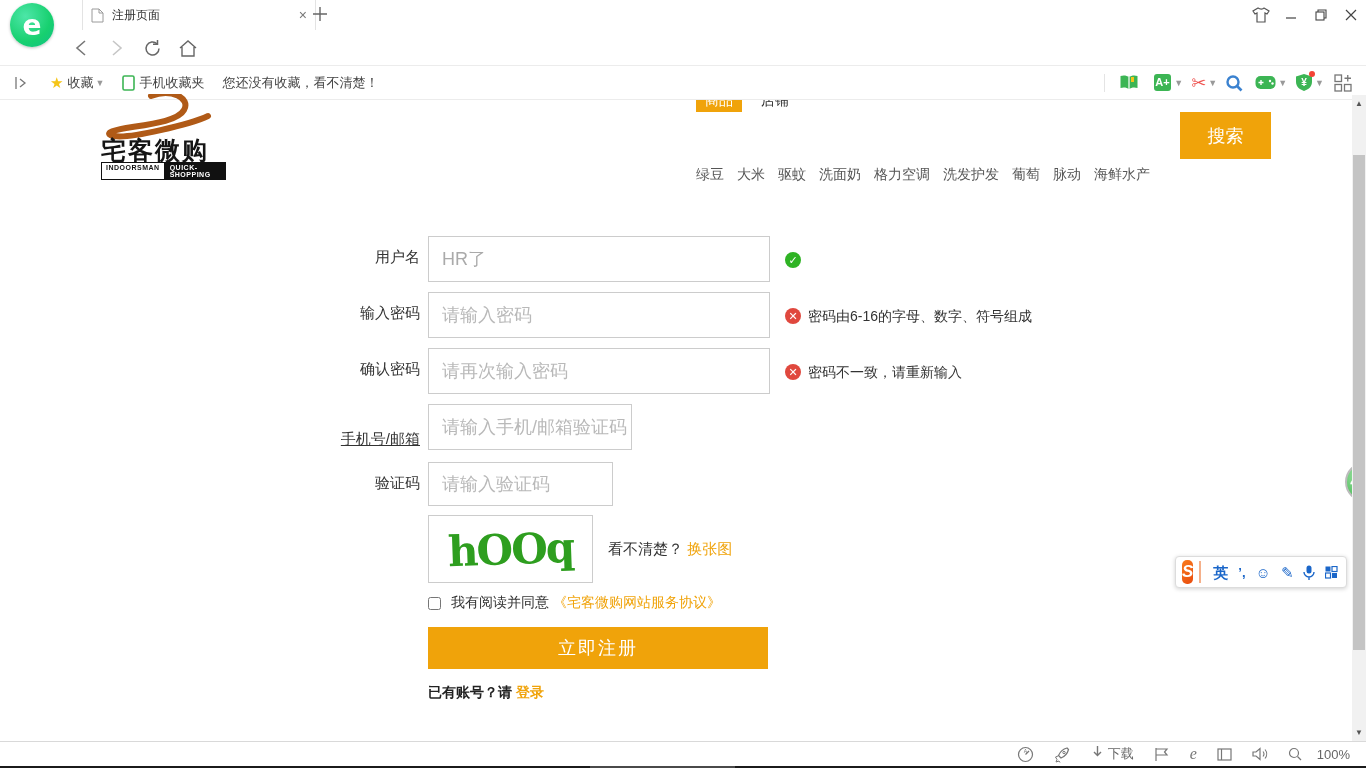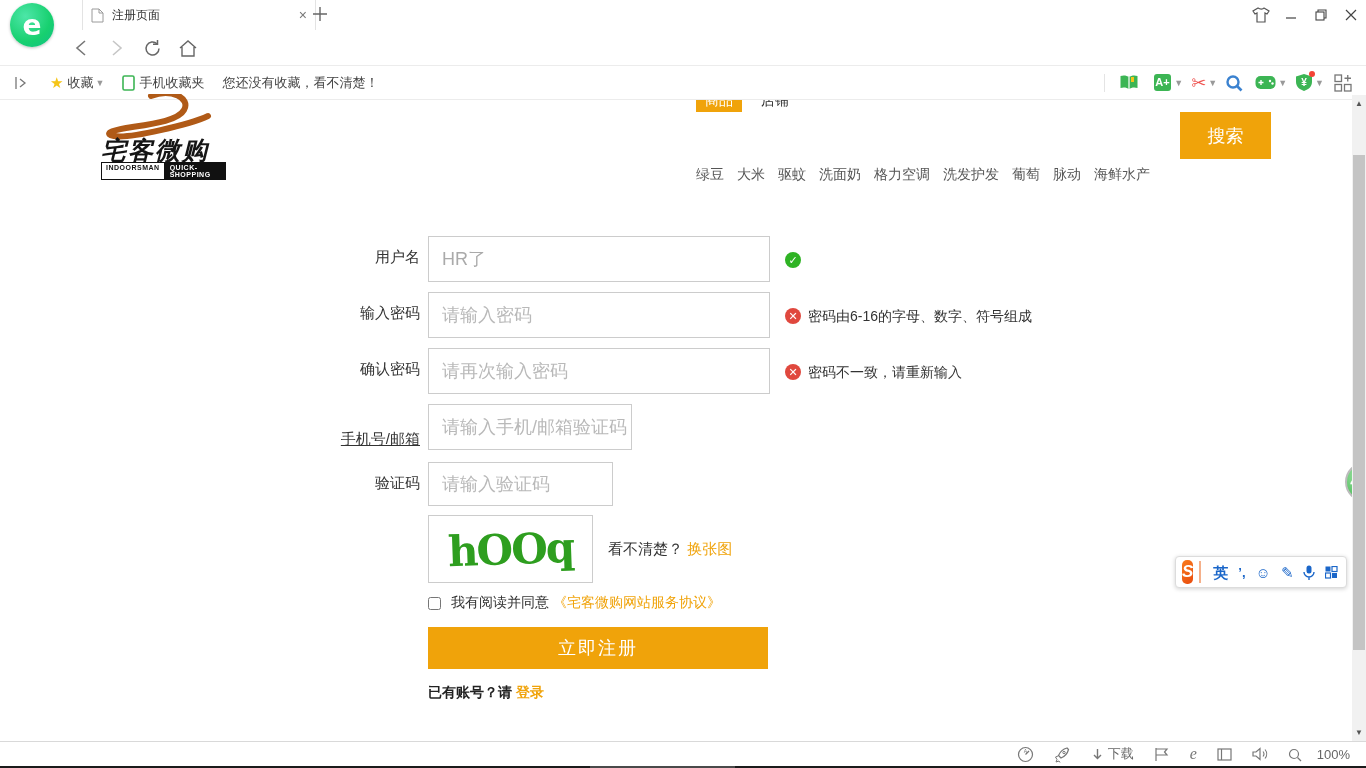--- a/index.html
+++ b/index.html
@@ -31,21 +31,21 @@
 
   #bookmarksbar { position:absolute; top:66px; left:0; width:1366px; height:34px; background:#fff; border-bottom:1px solid #ececec; display:flex; align-items:center; }
   .bm-text { font-size:13px; color:#444; }
   .toolbar-dd { font-size:9px; color:#999; margin:0 2px; }
 
   
   #page { position:absolute; top:100px; left:0; width:1352px; height:641px; background:#fff; }
 
   
   #site-logo { position:absolute; left:96px; top:-6px; width:130px; height:92px; }
-  #site-logo .cn { position:absolute; left:5px; top:40px; font-size:25px; font-weight:bold; color:#151515; letter-spacing:2px; white-space:nowrap;font-style:italic; }
+  #site-logo .cn { position:absolute; left:5px; top:40px; font-size:25px; font-weight:bold; color:#151515; letter-spacing:2px; white-space:nowrap; }
   #site-logo .badges { position:absolute; left:5px; top:68px; display:flex; font-size:7px; font-weight:bold; letter-spacing:.5px; }
   #site-logo .b1 { border:1px solid #111; color:#111; background:#fff; padding:1px 4px; }
   #site-logo .b2 { background:#111; color:#fff; padding:2px 5px; }
 
   
   #search-tabs { position:absolute; left:696px; top:0; height:12px; display:flex; overflow:hidden; }
   #tab-goods { width:46px; background:#f0a30a; color:#fff; font-size:14px; text-align:center; }
   #tab-goods span, #tab-shops span { display:block; margin-top:-8px; }
   #tab-shops { width:46px; margin-left:10px; color:#333; font-size:14px; text-align:center; }
   #search-box { position:absolute; left:696px; top:12px; width:473px; height:47px; border:2px solid #f0a30a; background:#fff; }
@@ -91,21 +91,21 @@
                  color:#fff; font-size:12px; font-weight:bold; display:flex; align-items:center; justify-content:center; padding-right:16px; }
 
   
   #scrollbar { position:absolute; right:0; top:95px; width:14px; height:646px; background:#f1f1f1; }
   #scroll-thumb { position:absolute; left:1px; top:60px; width:12px; height:495px; background:#c4c4c4; }
   .scroll-arrow { position:absolute; left:0; width:14px; font-size:8px; color:#555; text-align:center; }
 
   
   #statusbar { position:absolute; left:0; top:741px; width:1366px; height:25px; background:#fff; border-top:1px solid #d9d9d9;
                display:flex; align-items:center; justify-content:flex-end; padding-right:16px; }
-  .sb-item { display:flex; align-items:flex-end; margin-left:20px; color:#666; font-size:13px; }
+  .sb-item { display:flex; align-items:flex-start; margin-left:20px; color:#666; font-size:13px; }
   #taskbar-sliver { position:absolute; left:0; top:766px; width:1366px; height:2px; background:#1b1b1b; }
   #taskbar-sliver .seg { position:absolute; left:590px; width:145px; height:2px; background:#4a4a4a; }
 
   svg { display:block; }
 </style>
 </head>
 <body>
 
 <div id="screen">
 

